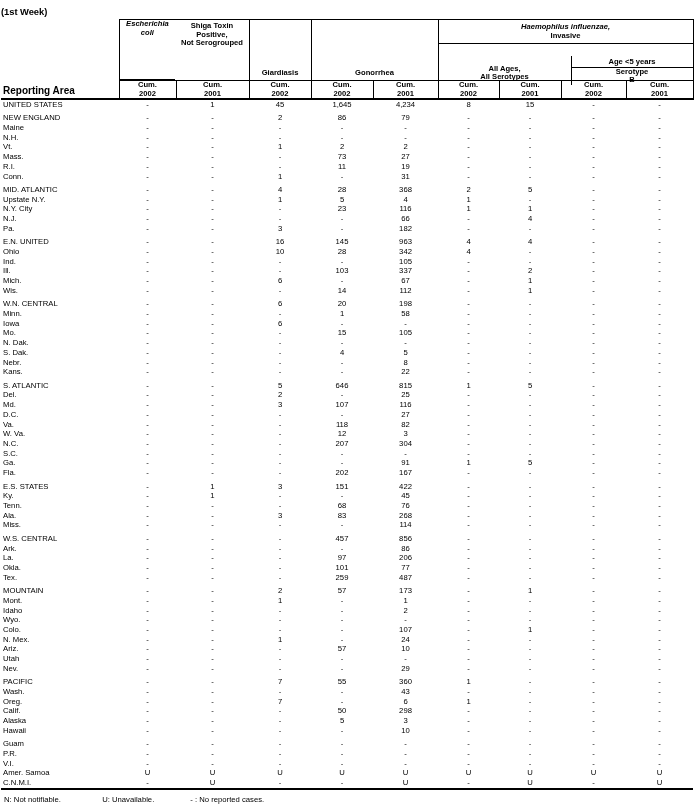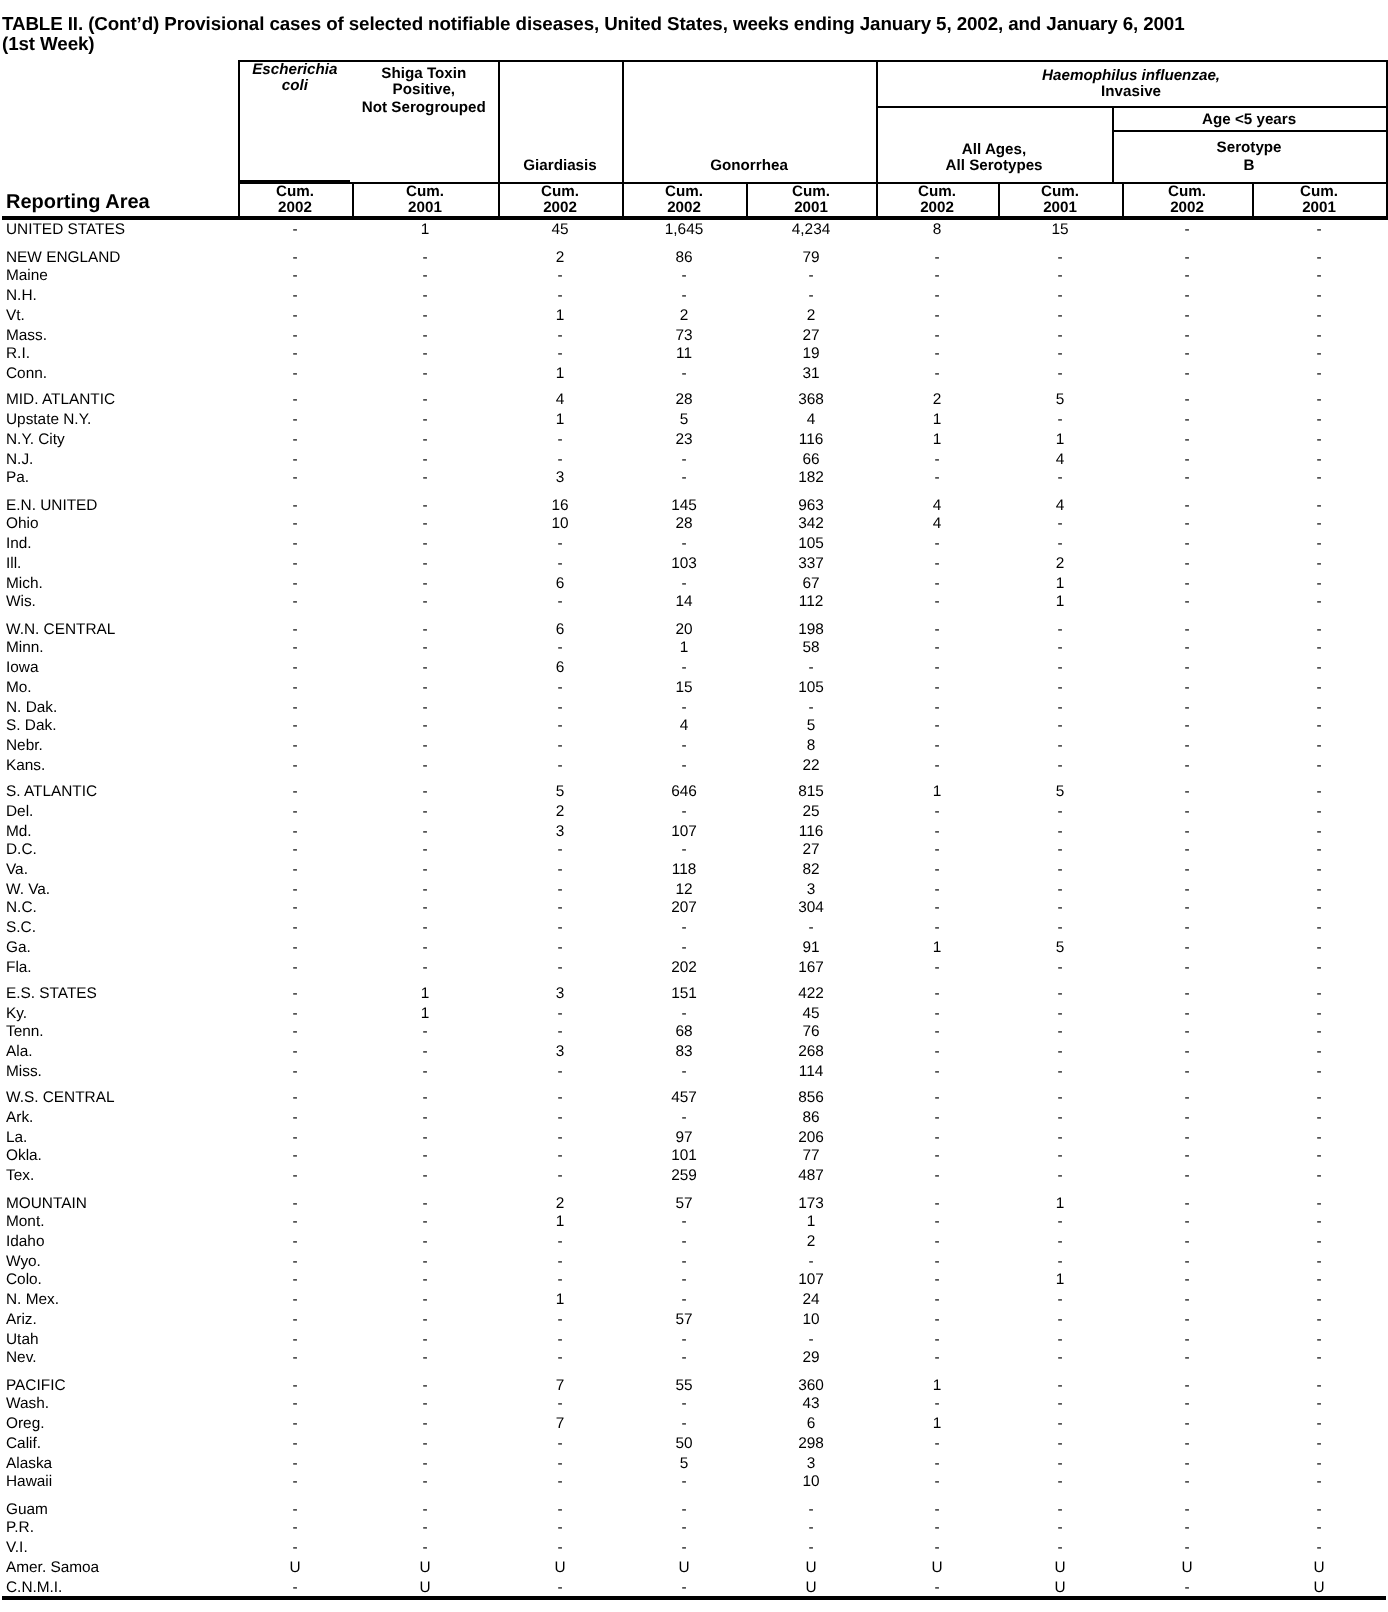--- a/index.html
+++ b/index.html
@@ -44,26 +44,26 @@
     padding: 0 0 2px 2px; font-size: 10px;
     border-bottom: 2px solid #000;
   }
 
   .ec-stack { display: flex; flex-direction: row; justify-content: flex-start; height: 60px; }
   .ec-top { font-style: italic; padding-bottom: 2px; border-bottom: 1px solid #000; }
   .ec-sub { padding: 2px 0 2px; }
 
   .bottom-label { padding-bottom: 3px; }
 
-  .hf-wrap { display: flex; flex-direction: column; height: 60px; }
+  .hf-wrap { display: flex; flex-direction: column; height: 60px; gap: 12px; }
   .hf-top  { padding: 3px 0 2px; border-bottom: 1px solid #000; line-height: 8.6px; }
   .hf-top i { font-style: italic; }
   .hf-bot  { flex: 1; display: flex; }
   .hf-left {
-    width: 118px; border-right: 1px solid #000;
+    width: 133px; border-right: 1px solid #000;
     display: flex; align-items: flex-end; justify-content: center;
     padding-bottom: 3px; line-height: 8.4px;
   }
   .hf-right { flex: 1; display: flex; flex-direction: column; }
   .hf-age5  { border-bottom: 1px solid #000; padding: 2px 0 1px; }
   .hf-sero  { flex: 1; display: flex; align-items: center; justify-content: center; line-height: 8.4px; }
 
   tr.cumrow th {
     border-top: 1px solid #000; border-left: 1px solid #000;
     border-bottom: 2px solid #000;
@@ -84,21 +84,20 @@
   .footnote span { display: inline-block; }
   .fn-1 { width: 96px; }
   .fn-2 { width: 86px; }
 </style>
 </head>
 <body>
 
 <div class="page">
 
   <div class="title">
-    <div>TABLE II. (Cont’d) Provisional cases of selected notifiable diseases, United States, weeks ending January 5, 2002, and January 6, 2001</div>
     <div>(1st Week)</div>
   </div>
 
   <table>
     <colgroup>
       <col class="c-area">
         <col class="c1">
         <col class="c2">
         <col class="c3">
       <col class="c4">

